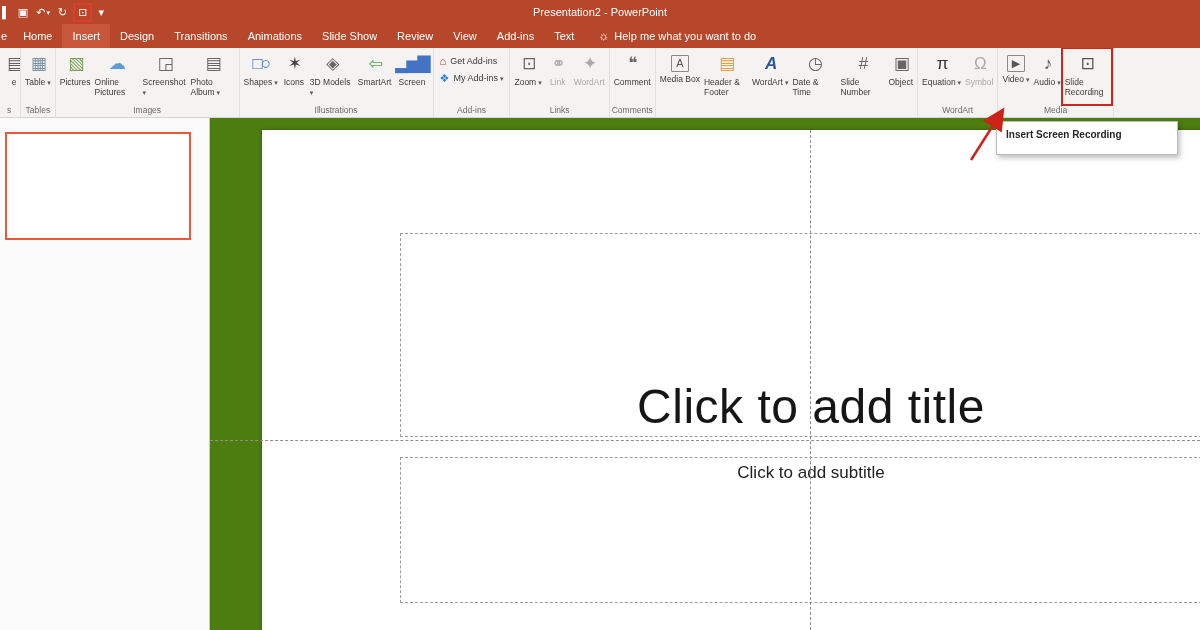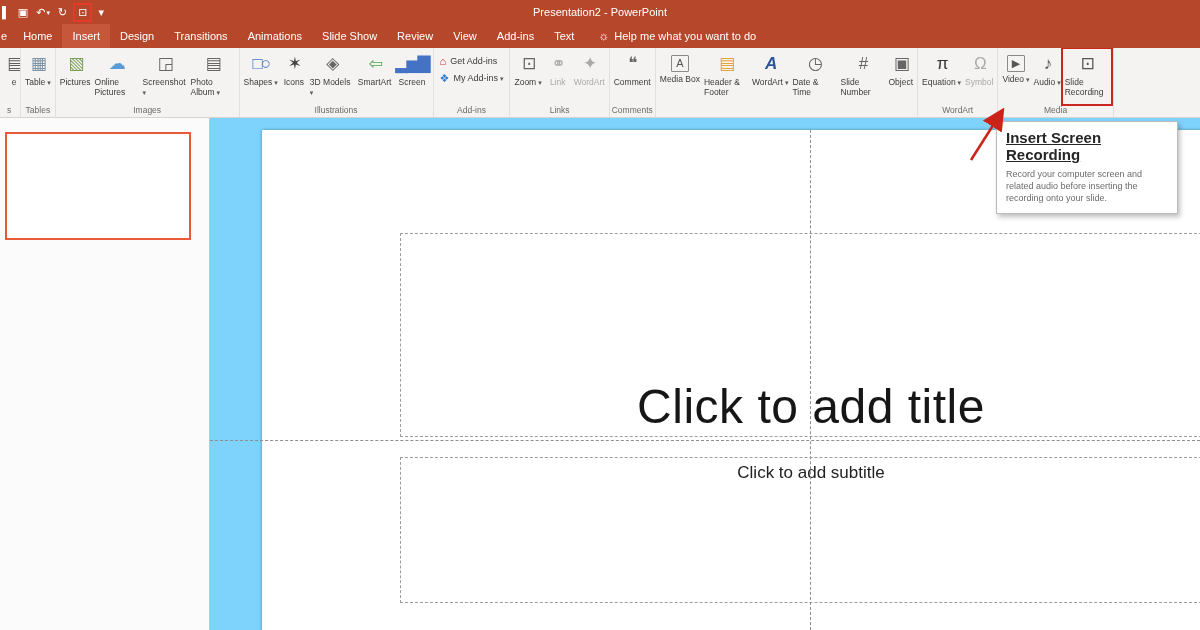--- a/index.html
+++ b/index.html
@@ -33,33 +33,33 @@
   .rbtn.small .ricon{height:auto;font-size:11px;letter-spacing:0;}
   .rbtn.small .rlabel{font-size:9px;white-space:nowrap;margin-top:0;}
   .rlabel{font-size:8.5px;color:#3d3b39;text-align:left;line-height:1.18;margin-top:2px;}
   .rdd,.rlabel .rdd{font-size:7px;color:#5a5a5a;}
   .glabel{height:13px;font-size:8.5px;color:#6d6b68;text-align:center;line-height:13px;white-space:nowrap;overflow:hidden;}
   .disabled .ricon,.disabled .rlabel{color:#ABA9A7 !important;}
   .rbtn.annotated{box-shadow:0 0 0 2px #C9271B;position:relative;z-index:5;}
   
   .thumb-panel{position:absolute;left:0;top:118px;width:210px;height:512px;background:#FBFBFB;border-right:1px solid #C9C7C5;box-sizing:border-box;}
   .thumbnail{position:absolute;left:5px;top:14px;width:182px;height:104px;background:#fff;border:2px solid #E8593C;}
-  .editing-area{position:absolute;left:210px;top:118px;width:990px;height:512px;background:#7dd3fc;overflow:hidden;}
+  .editing-area{position:absolute;left:210px;top:118px;width:990px;height:512px;background:#4d7c0f;overflow:hidden;}
   .slide{position:absolute;left:52px;top:12px;width:1096px;height:616px;background:#fff;box-shadow:0 0 3px rgba(0,0,0,.35);}
   .ph{position:absolute;border:1px dashed #9C9C9C;display:flex;justify-content:center;box-sizing:border-box;}
   .title-ph{left:138px;top:103px;width:822px;height:204px;align-items:flex-end;padding-bottom:2px;}
   .title-ph span{font-size:48px;color:#161616;letter-spacing:.5px;}
   .subtitle-ph{left:138px;top:327px;width:822px;height:146px;align-items:flex-start;padding-top:5px;}
   .subtitle-ph span{font-size:17px;color:#222;}
   .guide-v{position:absolute;left:600px;top:12px;height:500px;width:0;border-left:1px dashed #8E8E8E;z-index:3;}
   .guide-h{position:absolute;left:0;top:322px;width:990px;height:0;border-top:1px dashed #8E8E8E;z-index:3;}
   
   .arrow{position:absolute;left:955px;top:100px;z-index:70;}
   .tooltip{position:absolute;left:996px;top:121px;width:162px;background:#fff;border:1px solid #BDBBB9;box-shadow:2px 3px 5px rgba(0,0,0,.25);padding:7px 9px 9px;z-index:60;box-sizing:content-box;}
-  .tt-title{font-size:15px;font-weight:bold;color:#262626;margin-bottom:5px;text-decoration:underline;}
+  .tt-title{font-size:10px;font-weight:bold;color:#262626;margin-bottom:5px;}
   .tt-body{font-size:9px;color:#6b6b6b;line-height:1.35;}
 </style>
 </head>
 <body>
 
 <div class="titlebar">
   <div class="qat">
       <span class="qat-icon">▌</span>
       <span class="qat-icon">▣</span>
       <span class="qat-icon">↶<span class="qdd">▾</span></span>
@@ -275,14 +275,13 @@
   <defs>
     <marker id="ah" markerWidth="9" markerHeight="9" refX="5" refY="4.5" orient="auto">
       <path d="M0,0 L9,4.5 L0,9 z" fill="#CB2318"></path>
     </marker>
   </defs>
   <line x1="16" y1="60" x2="44" y2="16" stroke="#CB2318" stroke-width="2.5" marker-end="url(#ah)"></line>
 </svg>
 
 <div class="tooltip">
   <div class="tt-title">Insert Screen Recording</div>
-  <div class="tt-body">Record your computer screen and related audio before inserting the recording onto your slide.</div>
 </div>
 
 </body></html>

